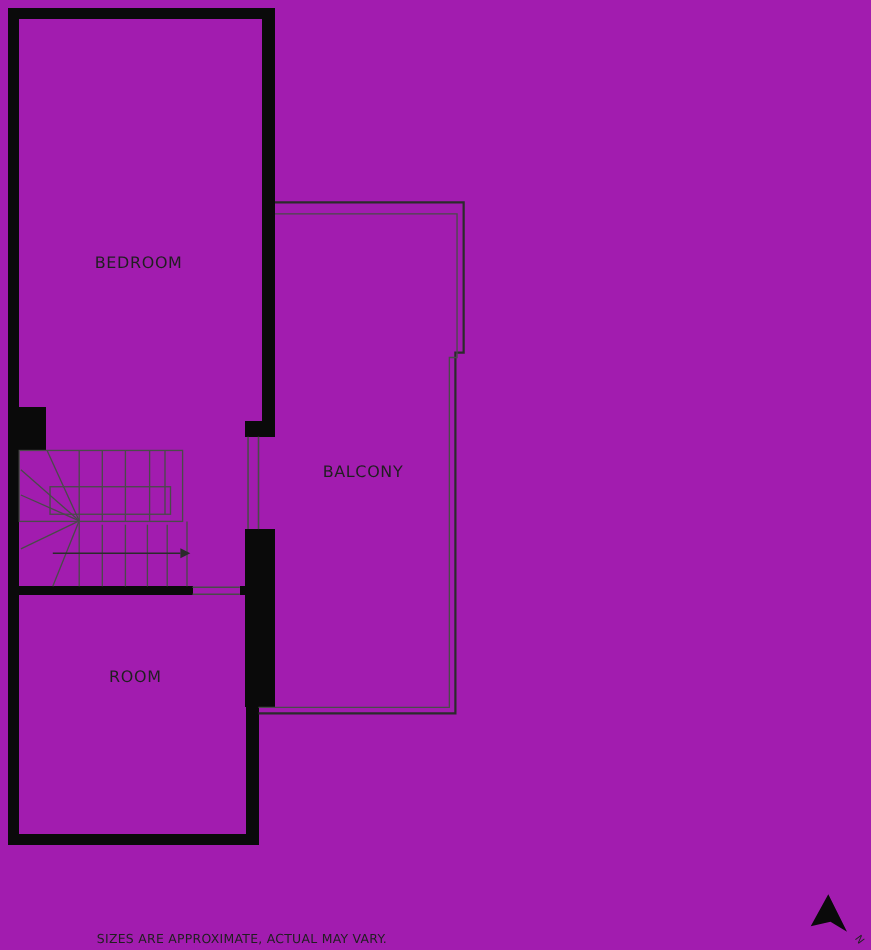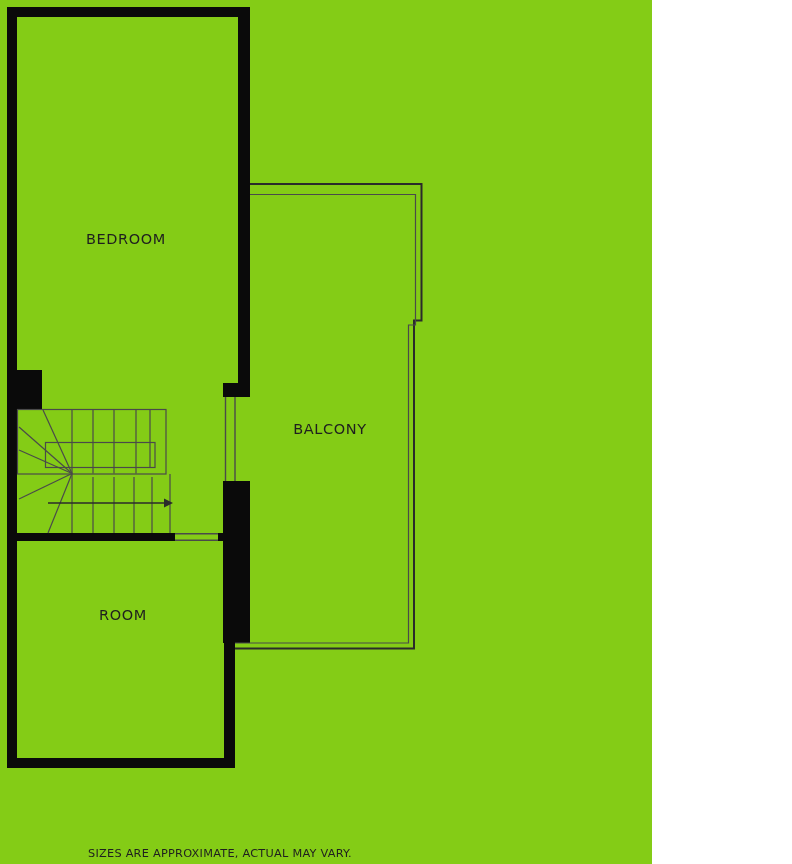--- a/index.html
+++ b/index.html
@@ -2,23 +2,23 @@
 <html><head>
 <meta charset="utf-8">
 <style>
   html, body {
     margin: 0;
     padding: 0;
     background: #ffffff;
   }
   .plan-page {
     position: relative;
-    width: 652px;
+    width: 792px;
     height: 864px;
-    background: #84cc16;
+    background: #a21caf;
     overflow: hidden;
   }
   .plan-svg {
     position: absolute;
     left: 0;
     top: 0;
     display: block;
   }
   svg text {
     font-family: "DejaVu Sans", "Liberation Sans", sans-serif;

